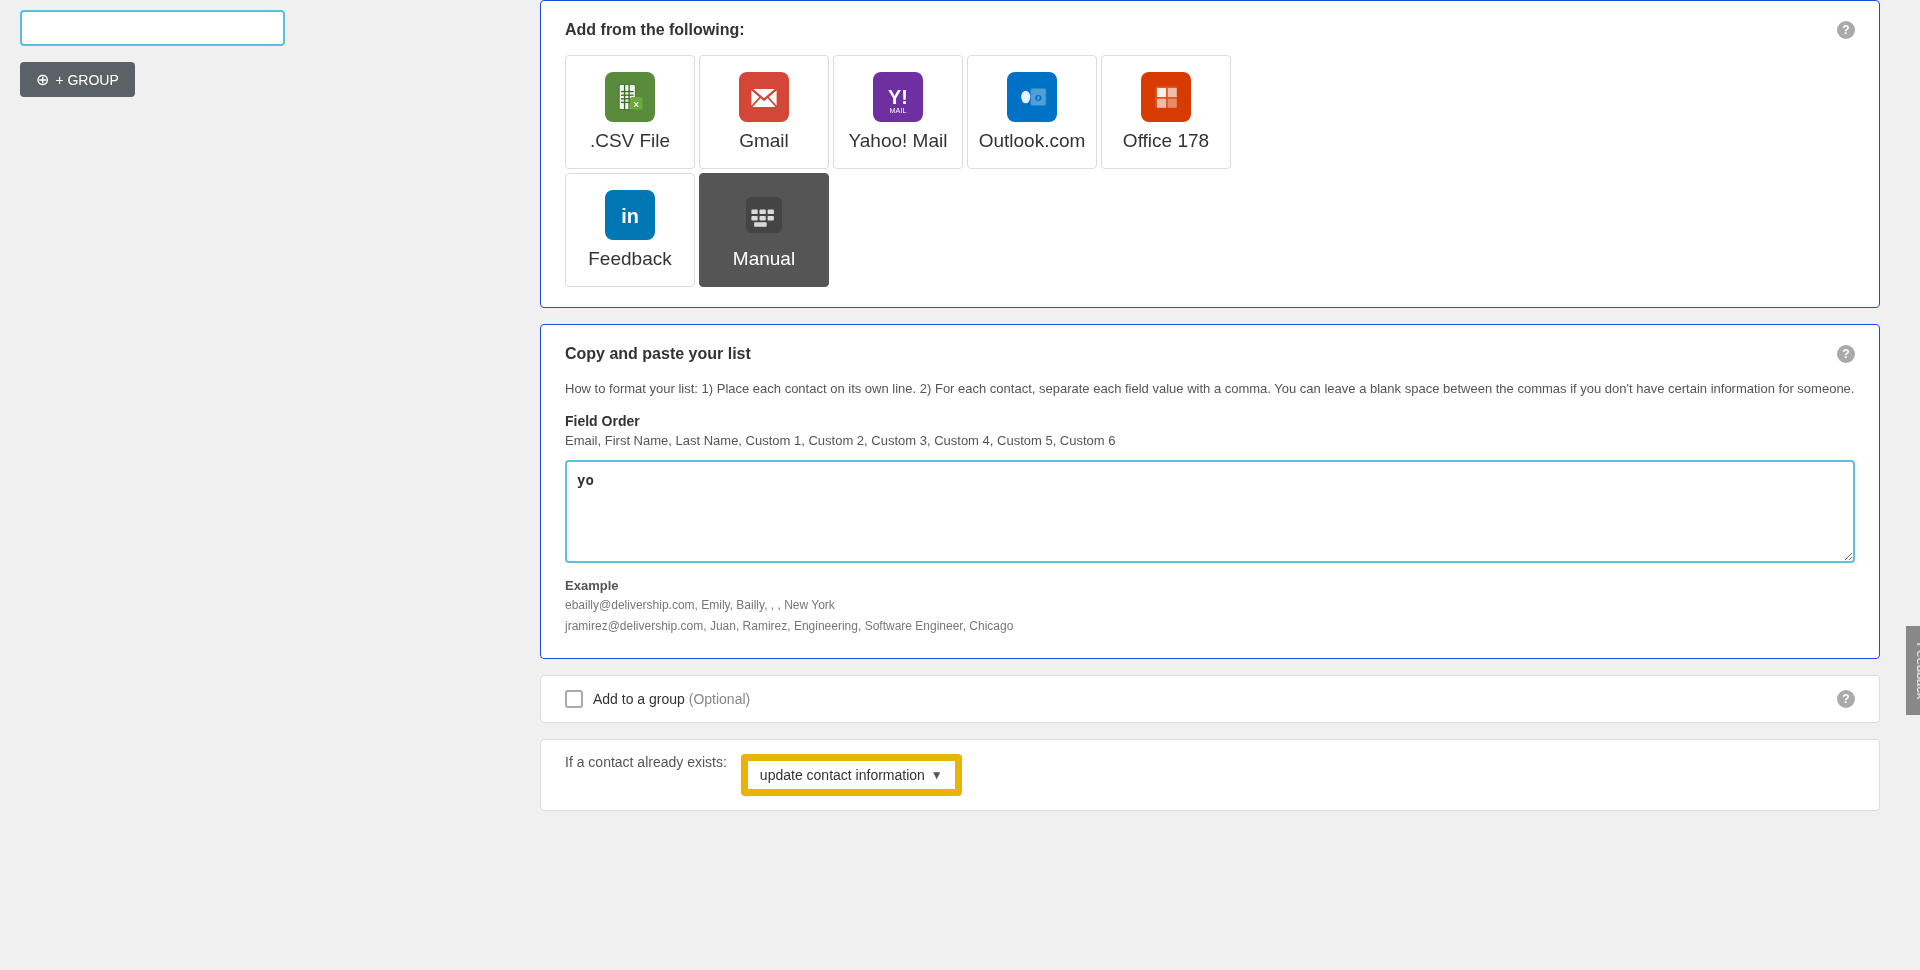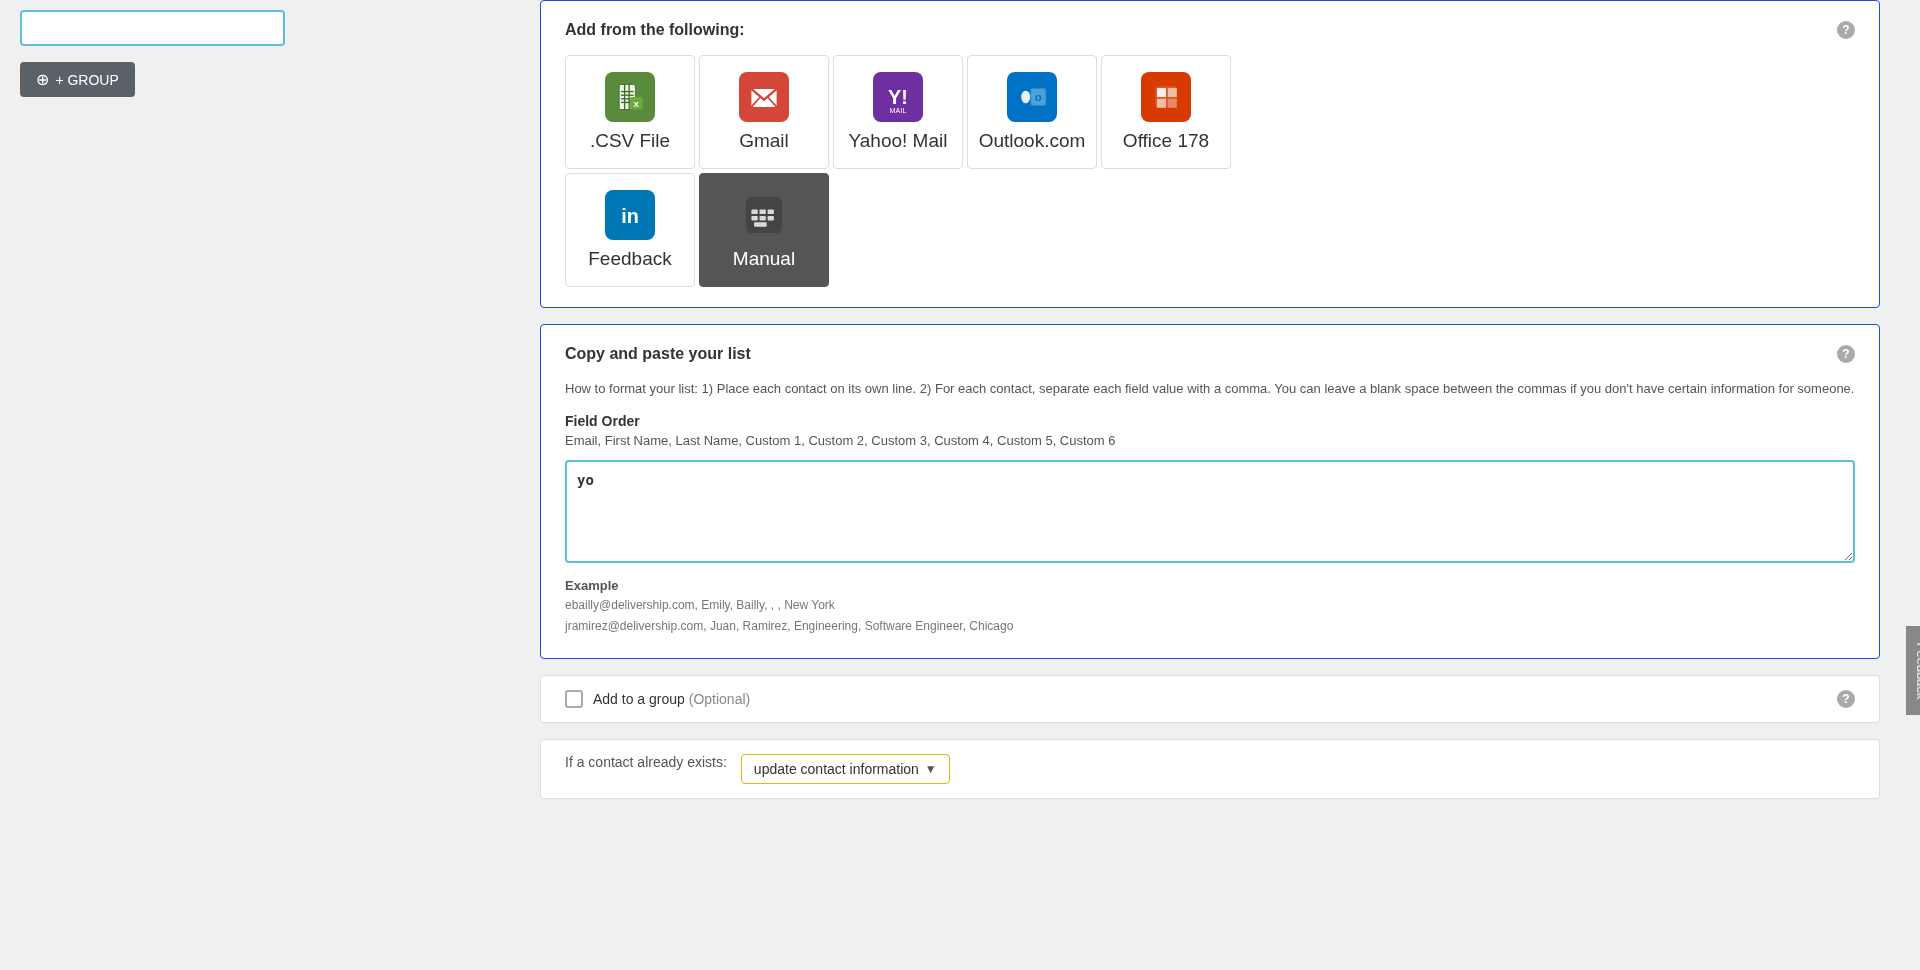--- a/index.html
+++ b/index.html
@@ -241,21 +241,21 @@
     .if-contact-label {
       font-size: 14px;
       color: #555;
       white-space: nowrap;
     }
 
     .dropdown-select {
       display: flex;
       align-items: center;
       gap: 6px;
-      border: 1px solid #eab308;
+      border: 7px solid #eab308;
       border-radius: 4px;
       padding: 6px 12px;
       background: #fff;
       cursor: pointer;
       font-size: 14px;
     }
 
     .dropdown-arrow {
       font-size: 12px;
       color: #555;

